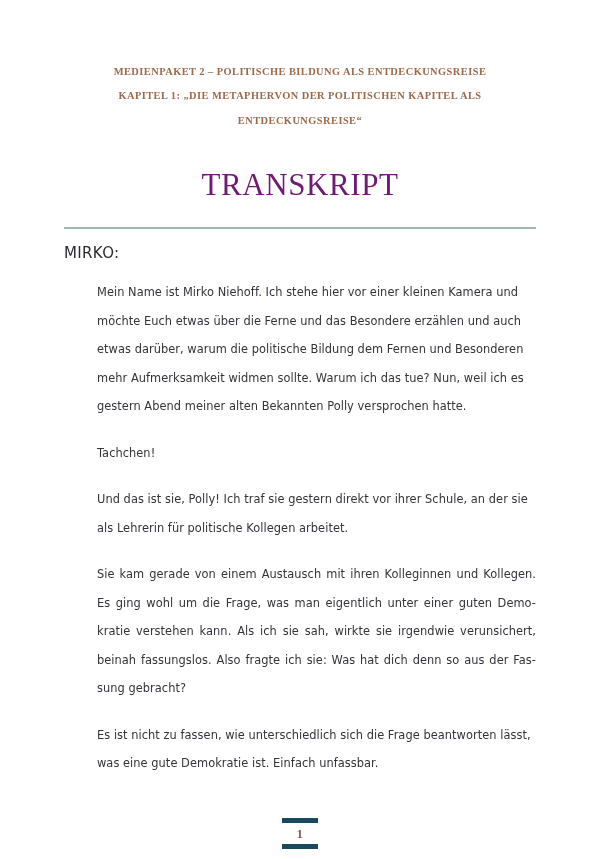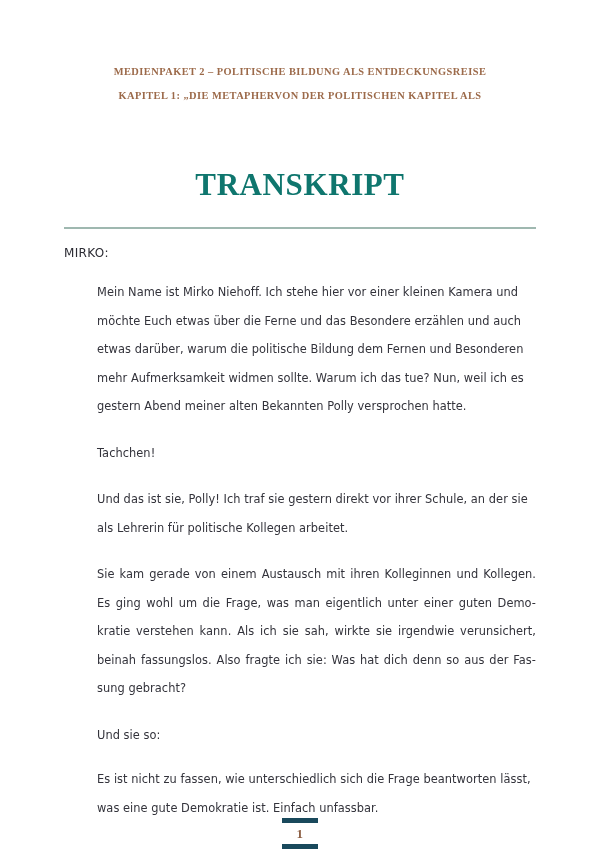--- a/index.html
+++ b/index.html
@@ -43,23 +43,23 @@
   }
 
   
   .doc-title {
     position: absolute;
     left: 64px;
     top: 166px;
     width: 472px;
     text-align: center;
     font-family: "Liberation Serif", "DejaVu Serif", serif;
-    color: #0f766e;
+    color: #701a75;
     font-size: 31px;
-    font-weight: bold;
+    font-weight: normal;
     letter-spacing: 0.6px;
     line-height: 38px;
   }
 
   
   .divider {
     position: absolute;
     left: 64px;
     top: 227px;
     width: 472px;
@@ -70,21 +70,21 @@
   
   .transcript {
     position: absolute;
     left: 64px;
     top: 244px;
     width: 472px;
   }
 
   .speaker {
     font-family: "DejaVu Sans", sans-serif;
-    font-size: 12px;
+    font-size: 15px;
     color: #2b2b33;
     letter-spacing: 0.35px;
     line-height: 18px;
     margin: 0 0 16px 0;
   }
   .speaker.second {
     margin-top: 62px;
   }
 
   .para {
@@ -130,35 +130,35 @@
   }
 </style>
 </head>
 <body>
 
 <div class="page">
 
   <div class="doc-header">
     <span class="hline">MEDIENPAKET 2 – POLITISCHE BILDUNG ALS ENTDECKUNGSREISE</span>
     <span class="hline">KAPITEL 1: „DIE METAPHERVON DER POLITISCHEN KAPITEL ALS</span>
+    <span class="hline">ENTDECKUNGSREISE“</span>
   </div>
 
   <div class="doc-title">TRANSKRIPT</div>
 
   <div class="divider"></div>
 
   <div class="transcript">
 
     <p class="speaker">MIRKO:</p>
 
     <p class="para">Mein Name ist Mirko Niehoff. Ich stehe hier vor einer kleinen Kamera und möchte Euch etwas über die Ferne und das Besondere erzählen und auch etwas darüber, warum die politische Bildung dem Fernen und Besonderen mehr Aufmerksamkeit widmen sollte. Warum ich das tue? Nun, weil ich es gestern Abend meiner alten Bekannten Polly versprochen hatte.</p>
     <p class="para">Tachchen!</p>
     <p class="para">Und das ist sie, Polly! Ich traf sie gestern direkt vor ihrer Schule, an der sie als Lehrerin für politische Kollegen arbeitet.</p>
     <p class="para justified">Sie kam gerade von einem Austausch mit ihren Kolleginnen und Kollegen. Es ging wohl um die Frage, was man eigentlich unter einer guten Demo-kratie verstehen kann. Als ich sie sah, wirkte sie irgendwie verunsichert, beinah fassungslos. Also fragte ich sie: Was hat dich denn so aus der Fas-sung gebracht?</p>
-    <p class="para tight">Und sie so:</p>
 
 
     <p class="para">Es ist nicht zu fassen, wie unterschiedlich sich die Frage beantworten lässt, was eine gute Demokratie ist. Einfach unfassbar.</p>
 
   </div>
 
   <div class="footer">
     <div class="bar"></div>
     <div class="pageno">1</div>
     <div class="bar"></div>

